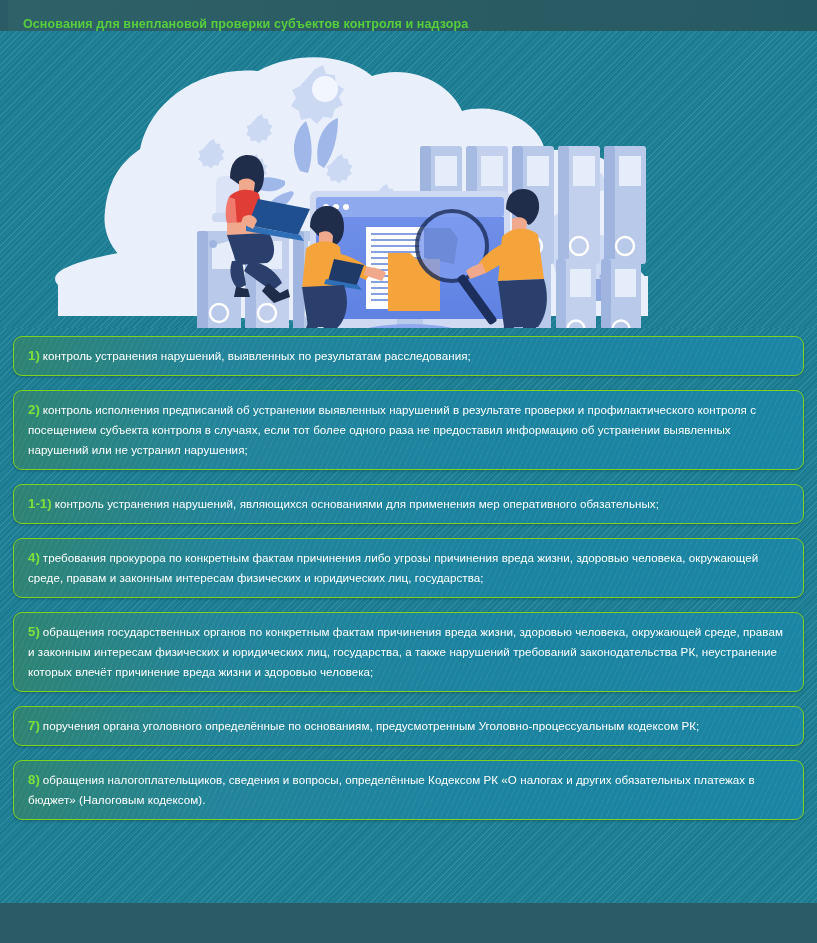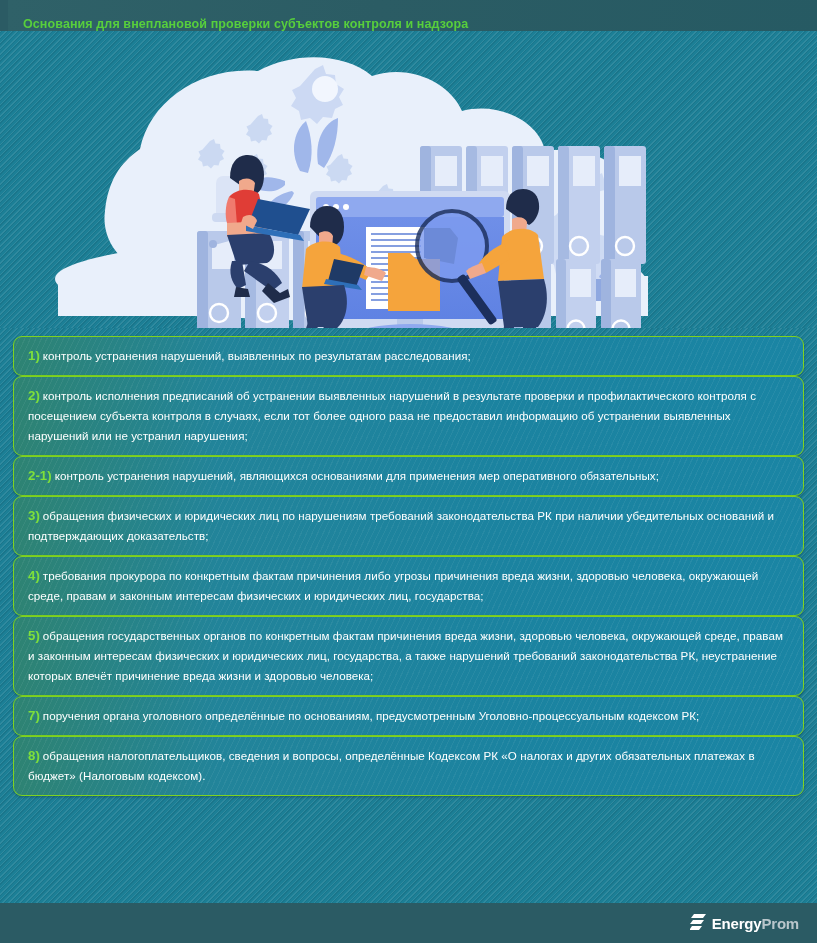--- a/index.html
+++ b/index.html
@@ -55,21 +55,21 @@
         rgba(0,0,0,.07) 1px, rgba(0,0,0,.07) 2px,
         rgba(255,255,255,0) 2px, rgba(255,255,255,0) 4px);
     box-sizing:border-box;
     padding:8px 13px 0 13px;
   }
   .item{
     position:relative;
     box-sizing:border-box;
     border:1.6px solid #7ed321;
     border-radius:9px;
-    margin-bottom:0;
+    margin-bottom:14px;
     padding:9px 14px 9px 14px;
     background-color:#1d8496;
     background-image:
       repeating-linear-gradient(115deg,
         rgba(255,255,255,.055) 0px, rgba(255,255,255,.055) 1px,
         rgba(255,255,255,0) 1px, rgba(255,255,255,0) 5px),
       linear-gradient(95deg,#2e8372 0%,#22849a 26%,#1b83a0 62%,#1a85a4 100%);
     box-shadow:0 1px 3px rgba(0,0,0,.25);
     overflow:hidden;
   }
@@ -348,50 +348,37 @@
 
     <div class="item">
       <p class="item-text"><span class="item-num">1)</span><span>контроль устранения нарушений, выявленных по результатам расследования;</span></p>
     </div>
 
     <div class="item">
       <p class="item-text"><span class="item-num">2)</span><span>контроль исполнения предписаний об устранении выявленных нарушений в результате проверки и профилактического контроля с посещением субъекта контроля в случаях, если тот более одного раза не предоставил информацию об устранении выявленных нарушений или не устранил нарушения;</span></p>
     </div>
 
     <div class="item">
-      <p class="item-text"><span class="item-num">2-1)</span><span>контроль устранения нарушений, являющихся основаниями для применения мер оперативного обязательных;</span></p>
-    </div>
-
-    <div class="item">
-      <p class="item-text"><span class="item-num">3)</span><span>обращения физических и юридических лиц по нарушениям требований законодательства РК при наличии убедительных оснований и подтверждающих доказательств;</span></p>
-    </div>
+      <p class="item-text"><span class="item-num">1-1)</span><span>контроль устранения нарушений, являющихся основаниями для применения мер оперативного обязательных;</span></p>
+    </div>
+
 
     <div class="item">
       <p class="item-text"><span class="item-num">4)</span><span>требования прокурора по конкретным фактам причинения либо угрозы причинения вреда жизни, здоровью человека, окружающей среде, правам и законным интересам физических и юридических лиц, государства;</span></p>
     </div>
 
     <div class="item">
       <p class="item-text"><span class="item-num">5)</span><span>обращения государственных органов по конкретным фактам причинения вреда жизни, здоровью человека, окружающей среде, правам и законным интересам физических и юридических лиц, государства, а также нарушений требований законодательства РК, неустранение которых влечёт причинение вреда жизни и здоровью человека;</span></p>
     </div>
 
 
     <div class="item">
       <p class="item-text"><span class="item-num">7)</span><span>поручения органа уголовного определённые по основаниям, предусмотренным Уголовно-процессуальным кодексом РК;</span></p>
     </div>
 
     <div class="item">
       <p class="item-text"><span class="item-num">8)</span><span>обращения налогоплательщиков, сведения и вопросы, определённые Кодексом РК «О налогах и других обязательных платежах в бюджет» (Налоговым кодексом).</span></p>
     </div>
 
   </div>
 
-  <div id="footer">
-    <div id="logo">
-      <svg id="logo-mark" width="17" height="20" viewBox="0 0 17 20">
-        <path d="M4 1 h12 l-3 4 h-12 z" fill="#ffffff"></path>
-        <path d="M3 7 h11 l-3 4 h-11 z" fill="#ffffff"></path>
-        <path d="M2 13 h10 l-3 4 h-10 z" fill="#ffffff"></path>
-      </svg>
-      <span id="logo-text"><span class="en">Energy</span><span class="pro">Prom</span></span>
-    </div>
-  </div>
 
 </div>
 
 </body></html>

